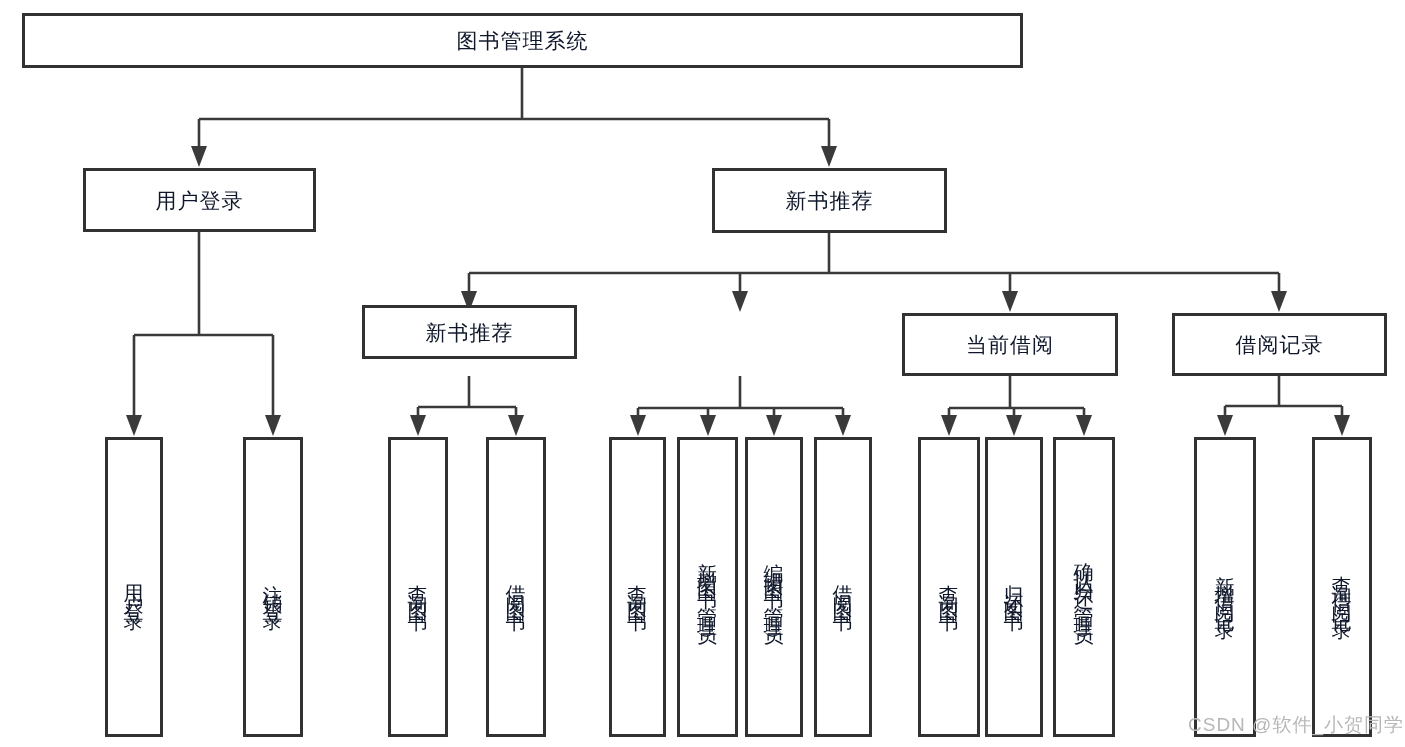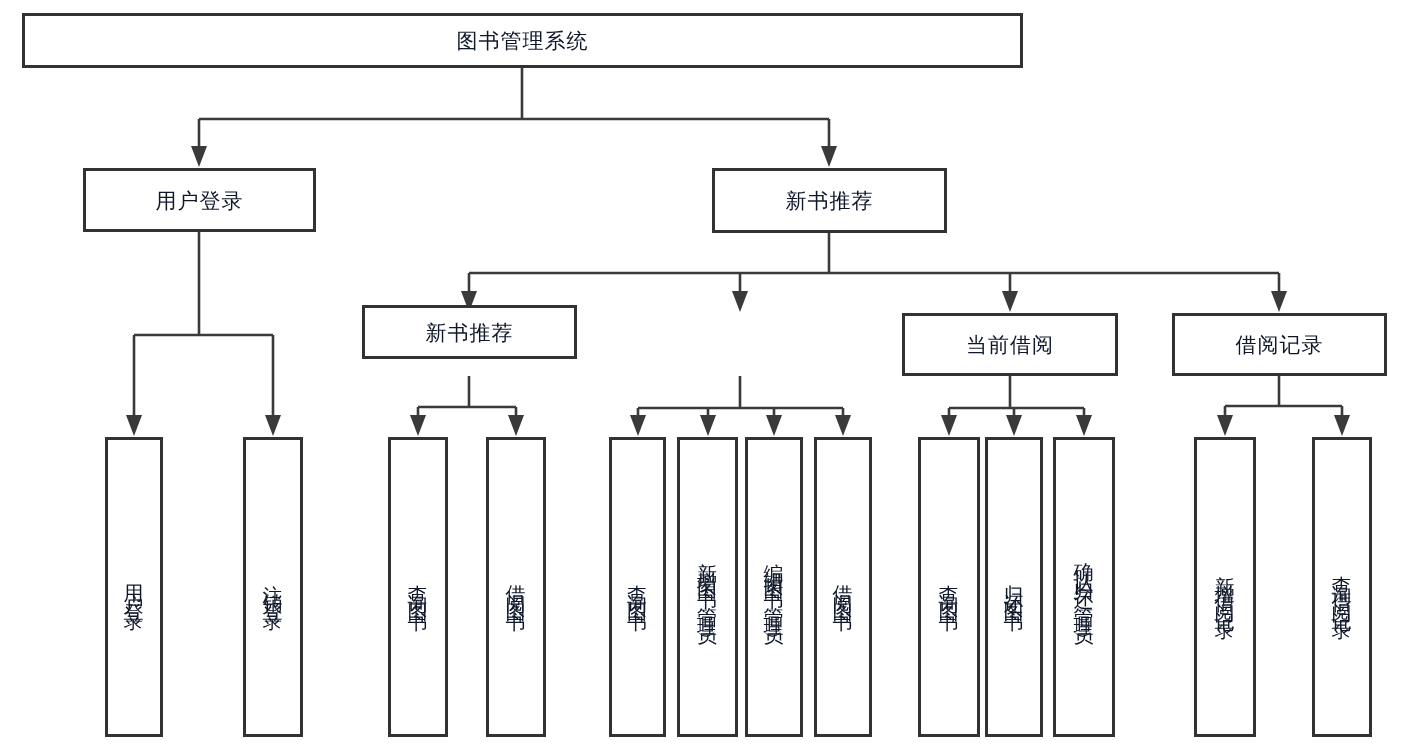--- a/index.html
+++ b/index.html
@@ -106,13 +106,14 @@
   <div class="box vbox" style="left:1053px;width:62px">
     <span>确认归还（管理员）</span>
   </div>
   <div class="box vbox" style="left:1194px;width:62px">
     <span>新增借阅记录</span>
   </div>
   <div class="box vbox" style="left:1312px;width:60px">
     <span>查询借阅记录</span>
   </div>
 
+  <div class="watermark">CSDN @软件_小贺同学</div>
 </div>
 
 </body></html>

